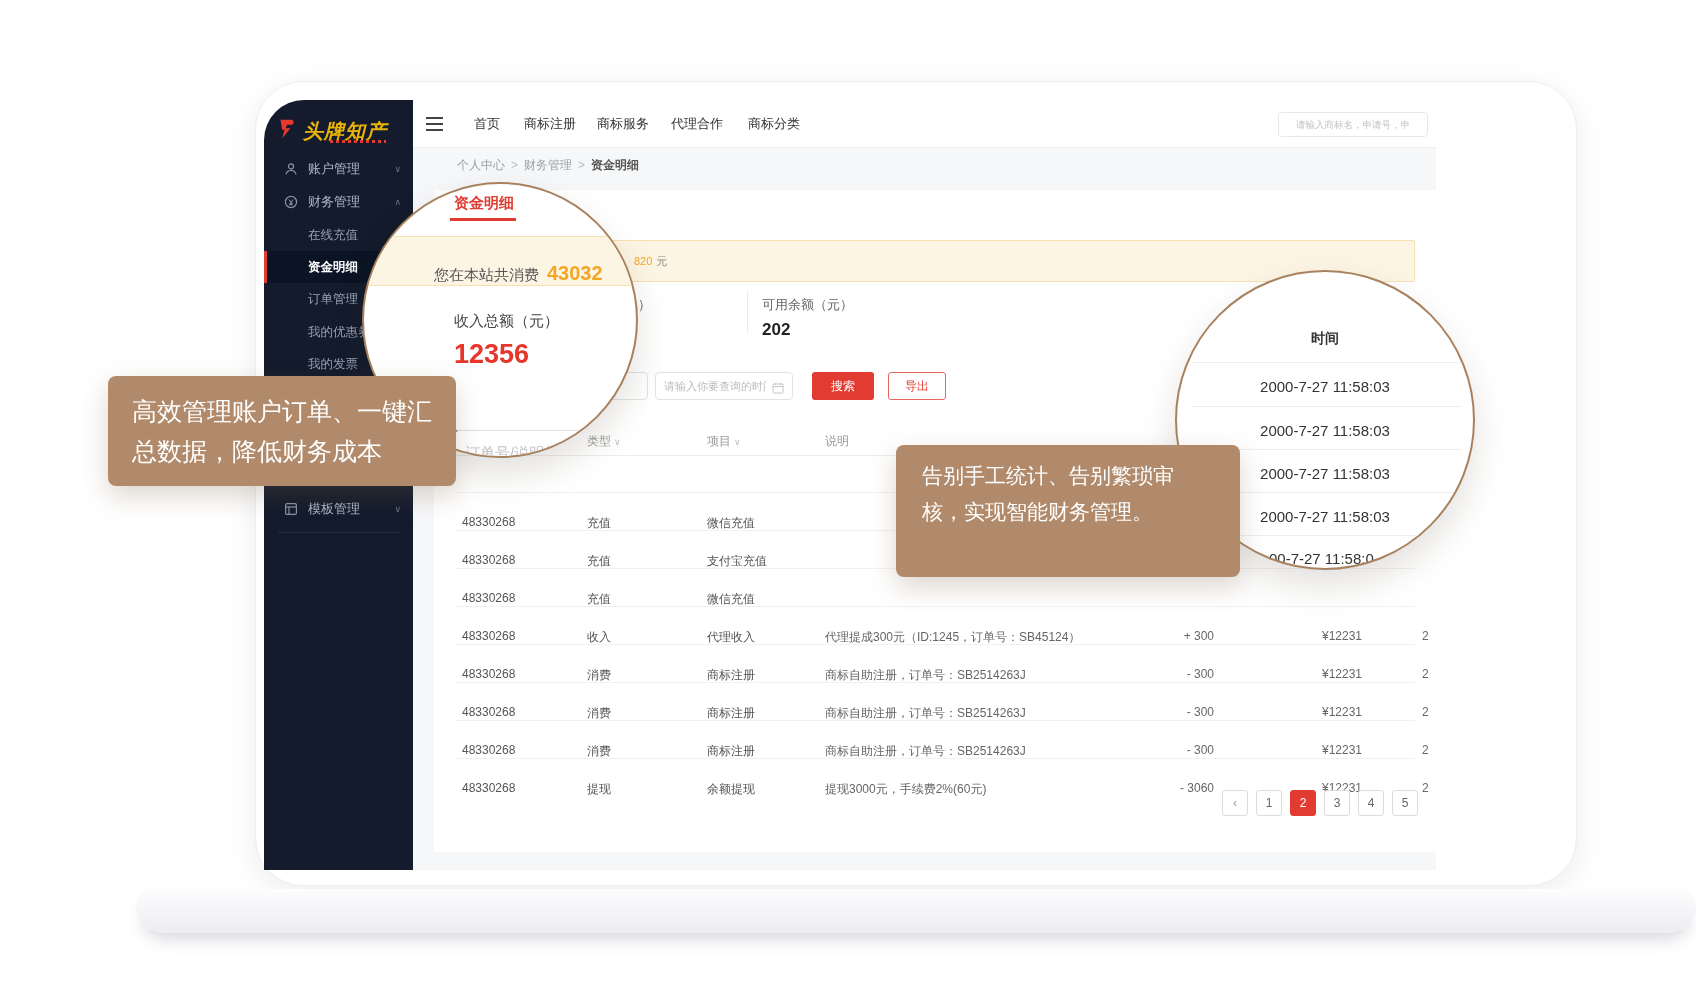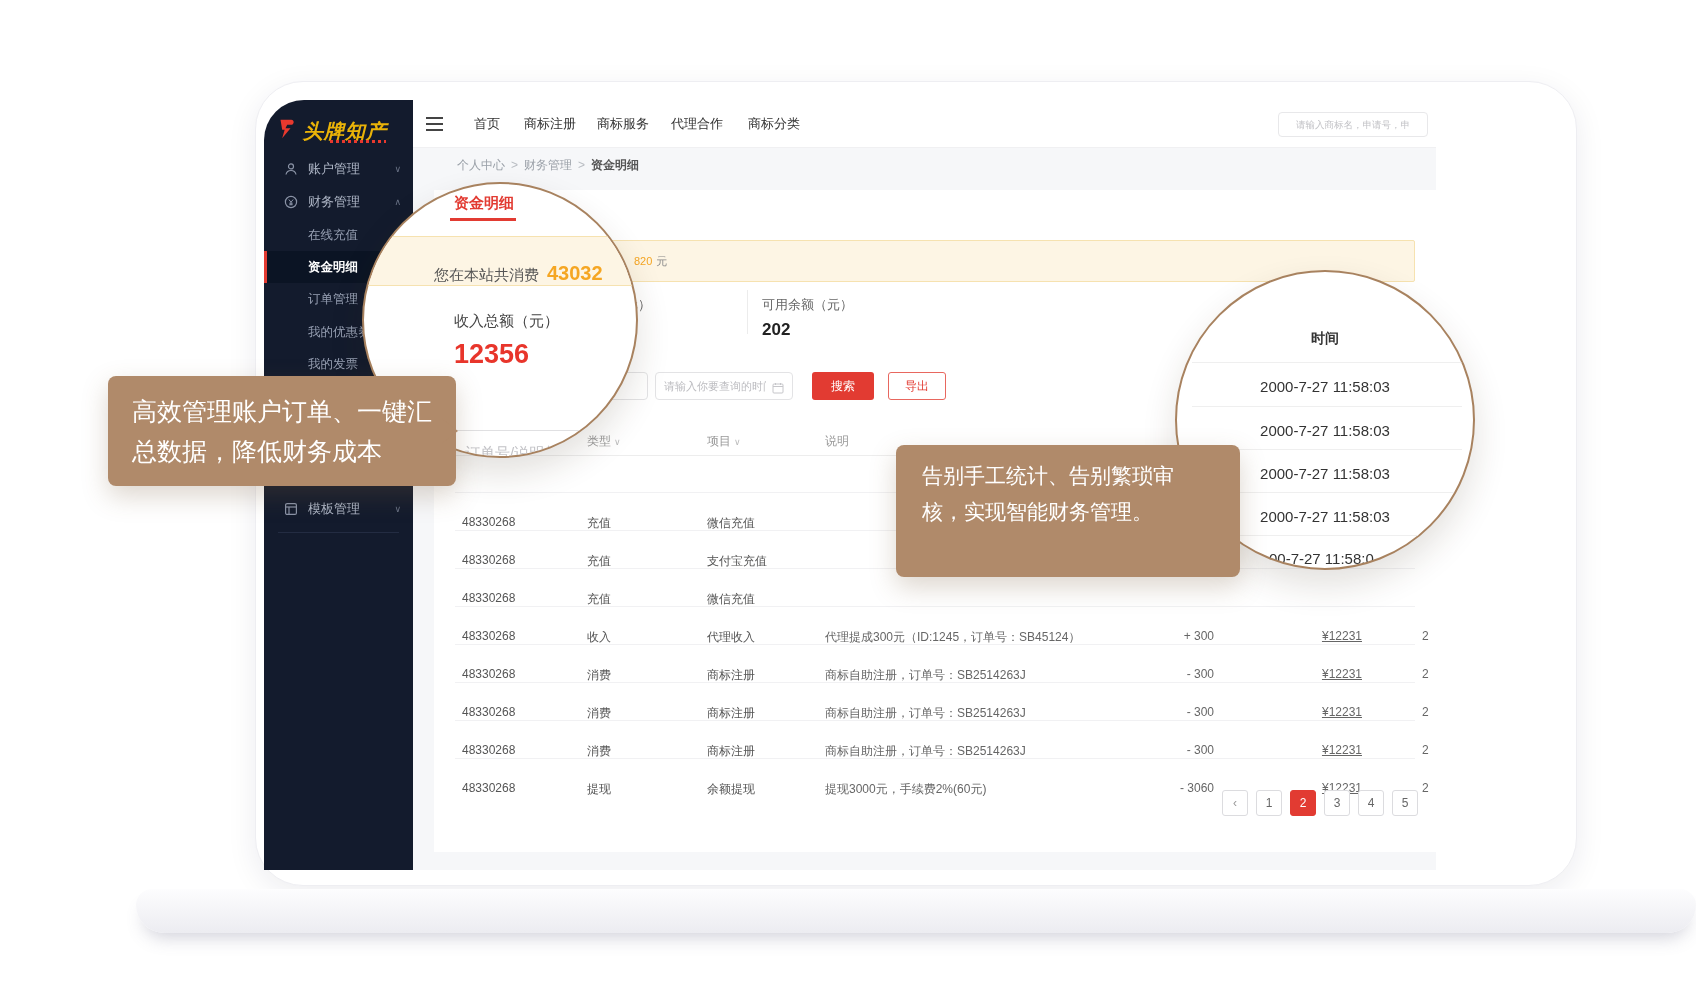--- a/index.html
+++ b/index.html
@@ -67,21 +67,21 @@
   .btn.red { background:#e23b32; color:#fff; width:62px; }
   .btn.ghost { background:#fff; color:#e23b32; border:1px solid #e8675f; width:58px; }
 
   .th { position:absolute; top:243px; font-size:12px; color:#999; }
   .th .caret { font-size:9px; color:#bbb; margin-left:3px; }
   .thead-line { position:absolute; left:21px; top:265px; width:960px; height:1px; background:#ededed; }
   .trow { position:absolute; left:21px; width:960px; height:38px; border-bottom:1px solid #f1f1f3; font-size:12px; color:#555; }
   .trow span { position:absolute; top:12px;margin-top:48px; }
   .c-order { left:7px; } .c-type { left:132px; } .c-proj { left:252px; } .c-desc { left:370px; color:#666; }
   .c-amt { left:669px; width:90px; text-align:right; color:#666; }
-  .c-bal { left:817px; width:90px; text-align:right; color:#666;text-decoration:underline; }
+  .c-bal { left:817px; width:90px; text-align:right; color:#666; }
   .c-time { left:967px; color:#666; }
 
   .pager { position:absolute; right:18px; top:600px; display:flex; gap:8px; }
   .pg { width:26px; height:26px; border:1px solid #dcdcdf; border-radius:3px; background:#fff; color:#666;
         font-size:12px; display:flex; align-items:center; justify-content:center; cursor:pointer; }
   .pg.prev { color:#999; }
   .pg.active { background:#e23b32; border-color:#e23b32; color:#fff; }
 
   
   .lens { border-radius:50%; border:2px solid #a8825f; background:#fff; overflow:hidden; z-index:5;

